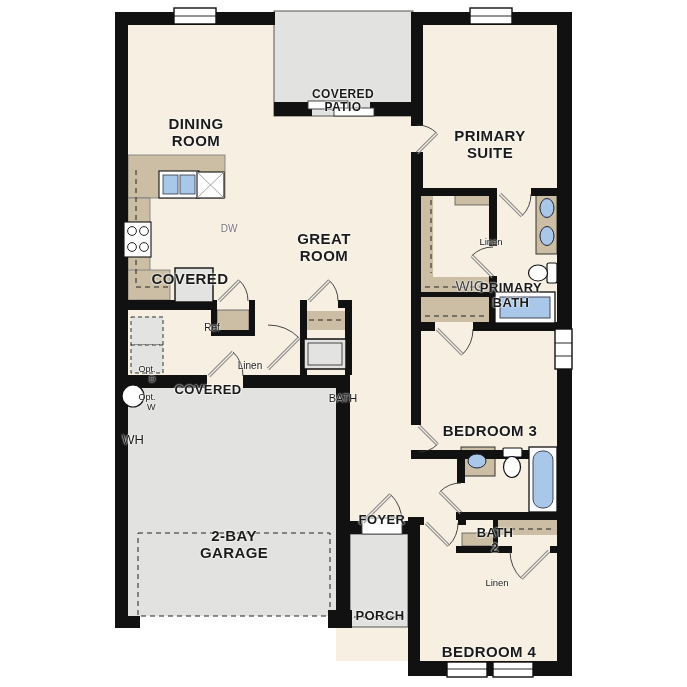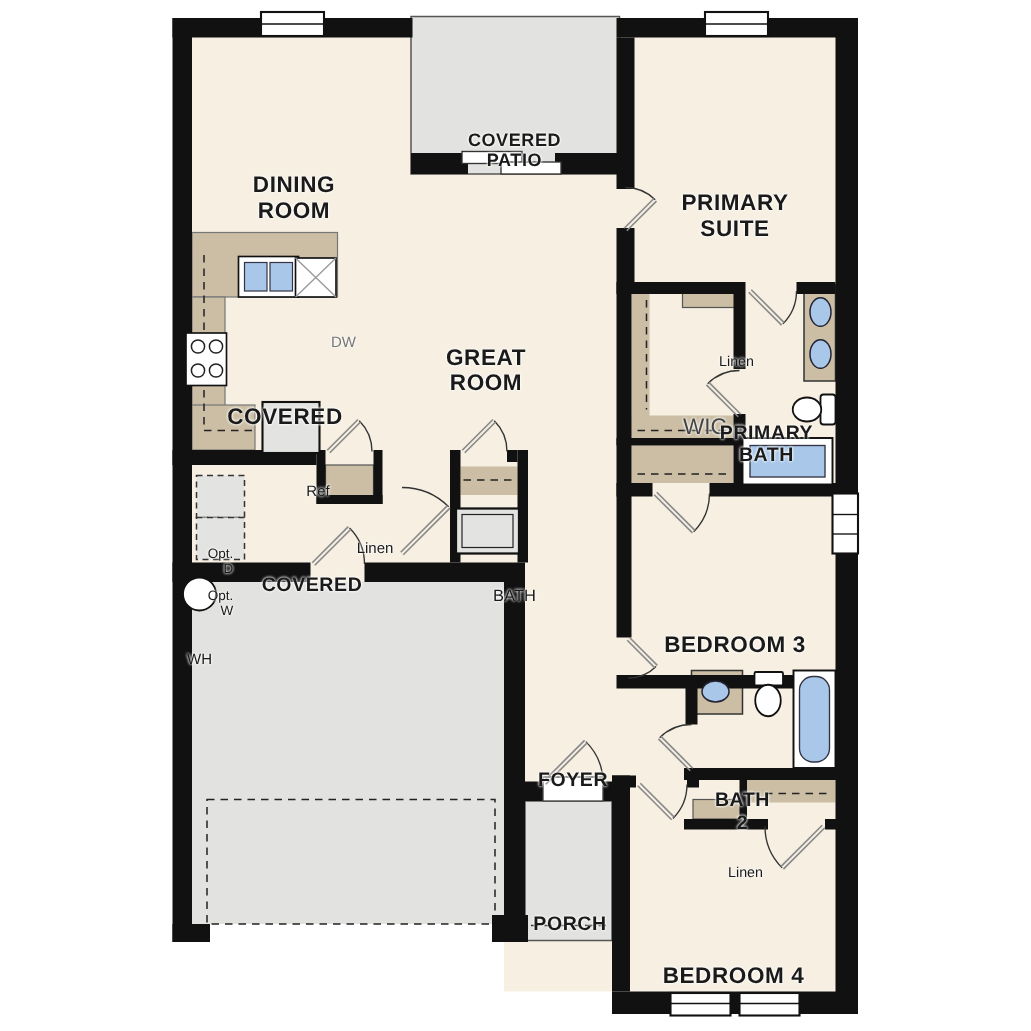--- a/index.html
+++ b/index.html
@@ -183,25 +183,27 @@
   <div class="lbl med" style="left:208px;top:346px">COVERED</div>
   <div class="lbl sm" style="left:452px;top:242px;font-size:15px;color:#444">WIC</div>
   <div class="lbl med" style="left:511px;top:252px">PRIMARY
 BATH</div>
   <div class="lbl big" style="left:490px;top:387px">BEDROOM 3</div>
   <div class="lbl med" style="left:382px;top:476px">FOYER</div>
   <div class="lbl med" style="left:495px;top:497px">BATH
 2</div>
   <div class="lbl big" style="left:489px;top:608px">BEDROOM 4</div>
   <div class="lbl med" style="left:380px;top:572px">PORCH</div>
+  <div class="lbl big" style="left:234px;top:501px">2-BAY
+GARAGE</div>
 
   <div class="lbl sm" style="left:473px;top:198px;font-size:9.5px">Linen</div>
   <div class="lbl sm" style="left:479px;top:539px;font-size:9.5px">Linen</div>
   <div class="lbl sm" style="left:232px;top:322px">Linen</div>
   <div class="lbl sm" style="left:325px;top:354px;font-size:11px">BATH</div>
   <div class="lbl sm" style="left:194px;top:284px">Ref</div>
   <div class="lbl sm" style="left:211px;top:185px;color:#777">DW</div>
-  <div class="lbl tiny" style="left:133px;top:396px;font-size:10px">WH</div>
+  <div class="lbl tiny" style="left:133px;top:396px;font-size:13px">WH</div>
   <div class="lbl tiny" style="left:147px;top:330px">Opt.
 D</div>
   <div class="lbl tiny" style="left:147px;top:358px">Opt.
 W</div>
 </div>
 
 </body></html>

